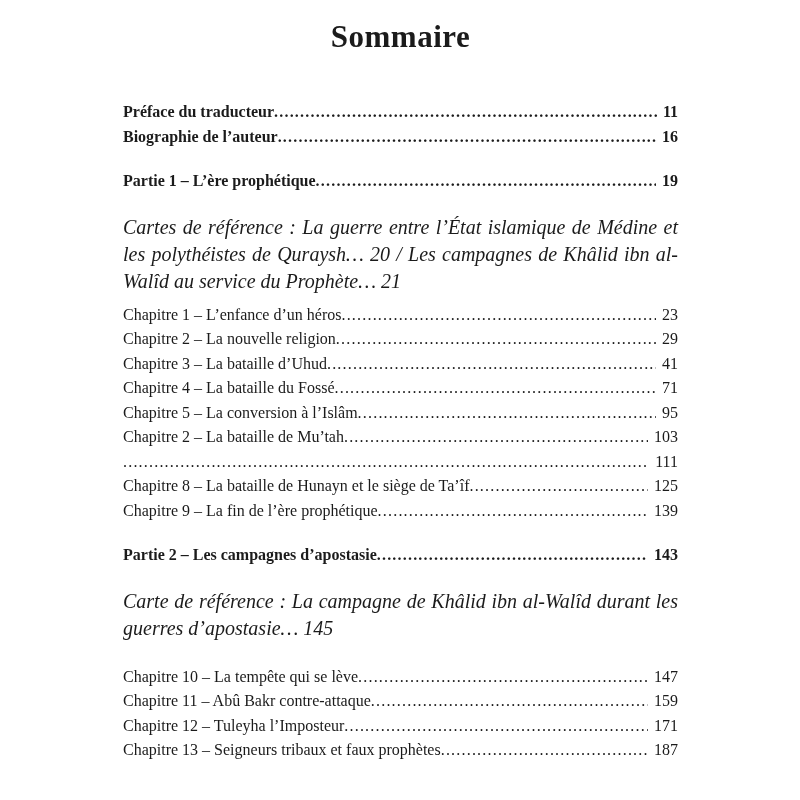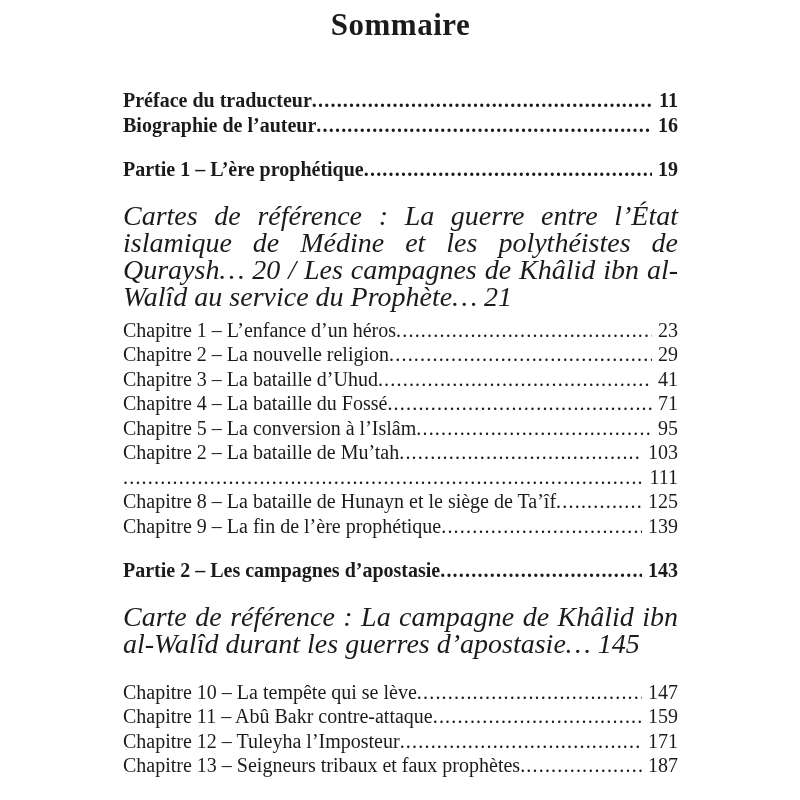--- a/index.html
+++ b/index.html
@@ -11,35 +11,35 @@
     width: 800px;
     height: 800px;
     font-family: "Liberation Serif", "DejaVu Serif", serif;
     color: #1b1b1b;
     overflow: hidden;
   }
   .page {
     box-sizing: border-box;
     width: 800px;
     height: 800px;
-    padding: 8px 122px 0 123px;
+    padding: 20px 122px 0 123px;
     background: #ffffff;
   }
   .title {
     margin: 0 0 46px 0;
     font-size: 31px;
     line-height: 34px;
     font-weight: 700;
     text-align: center;
     letter-spacing: 0.5px;
   }
   .row {
     display: flex;
     align-items: center;
-    font-size: 20px;
+    font-size: 16px;
     line-height: 24.5px;
   }
   .row .label {
     white-space: nowrap;
     flex: 0 0 auto;
   }
   .dots {
     flex: 1 1 auto;
     overflow: hidden;
     white-space: nowrap;
@@ -52,21 +52,21 @@
   .page-num {
     flex: 0 0 auto;
     margin-left: 6px;
     text-align: right;
   }
   .bold { font-weight: 700; }
   .part-heading { margin-top: 20px; }
   .note {
     margin: 20px 0 0 0;
     font-style: italic;
-    font-size: 28px;
+    font-size: 20px;
     line-height: 27px;
     text-align: justify;
   }
   .chapters { margin-top: 8px; }
   .chapters-last { margin-top: 23px; }
 </style>
 </head>
 <body>
 
 <div class="page">

